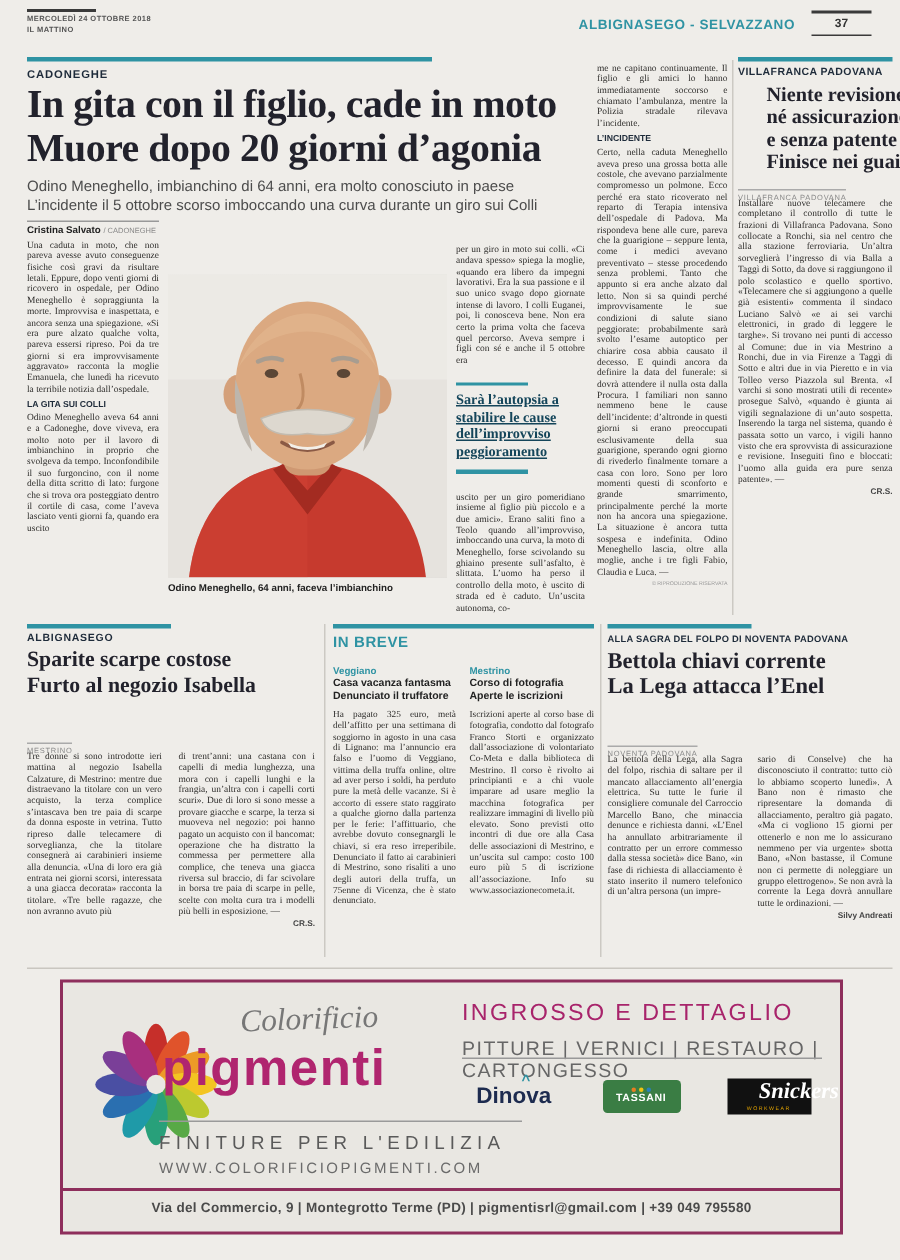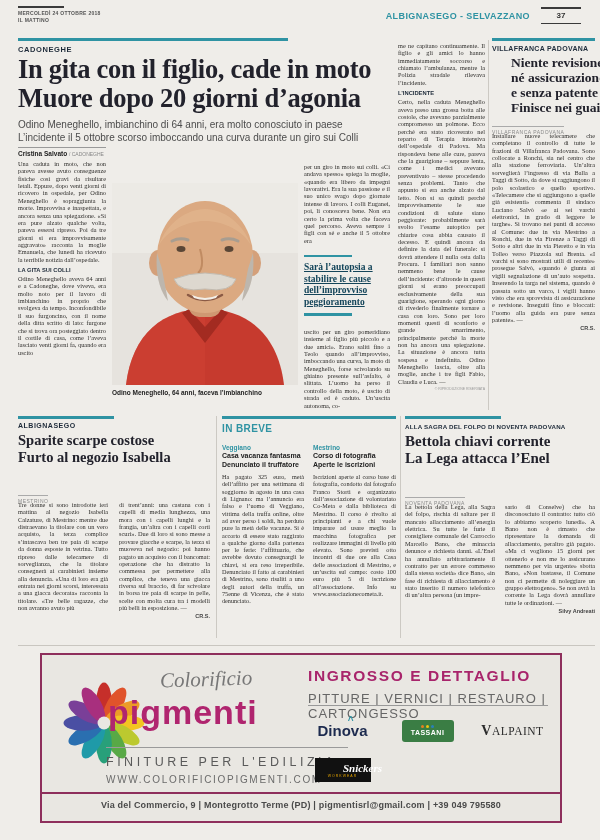--- a/index.html
+++ b/index.html
@@ -83,41 +83,41 @@
   #hr-ad{left:18px;top:645px;width:577px;}
 
   
   #ad{left:40px;top:653px;width:522px;height:170px;border:2.5px solid #8e2f5c;background:#e9e7e2;box-sizing:border-box;}
   #ad-script{position:absolute;left:118px;top:12px;font-family:"Liberation Serif",serif;font-style:italic;
              font-size:21px;color:#777;transform:rotate(-2deg);}
   #ad-name{position:absolute;left:66px;top:38px;font-size:34px;font-weight:bold;color:#b0256f;letter-spacing:1px;}
   #ad-rule1{position:absolute;left:64px;top:92px;width:242px;height:1px;background:#9a9a9a;}
   #ad-tagline{position:absolute;left:64px;top:100px;font-size:12.5px;color:#5a5a5a;letter-spacing:3.5px;}
   #ad-web{position:absolute;left:64px;top:119px;font-size:10px;color:#6b6b6b;letter-spacing:1.7px;}
-  #ad-title{position:absolute;left:266px;top:12px;font-size:15.5px;font-weight:bold;color:#a8246b;letter-spacing:1.6px;}
+  #ad-title{position:absolute;left:266px;top:12px;font-size:15.5px;font-weight:normal;color:#a8246b;letter-spacing:1.6px;}
   #ad-cats{position:absolute;left:266px;top:36px;font-size:13px;color:#666;letter-spacing:1px;}
   #ad-rule2{position:absolute;left:266px;top:50px;width:240px;height:1px;background:#999;}
   #ad-brands{position:absolute;left:258px;top:56px;width:256px;display:flex;flex-wrap:wrap;}
   .brand-cell{width:85px;height:39px;display:flex;flex-direction:column;align-items:center;justify-content:center;}
   .caparol-blob{width:22px;height:14px;border-radius:45% 45% 35% 35%;
       background:linear-gradient(90deg,#c0392b 0 17%,#e67e22 0 34%,#f1c40f 0 50%,#27ae60 0 67%,#2980b9 0 84%,#8e44ad 0);}
   .caparol-txt{font-size:7.5px;font-weight:bold;color:#333;letter-spacing:.4px;margin-top:1px;}
   .dinova{font-size:15px;font-weight:bold;color:#1d2b4f;position:relative;}
   .dinova .roof{position:absolute;right:14px;top:-7px;color:#2f93a3;font-size:10px;font-weight:bold;}
   .storch{font-size:11px;font-weight:bold;color:#5c5c5c;letter-spacing:1px;position:relative;}
   .storch-ball{width:9px;height:9px;border-radius:50%;background:#f5c400;position:relative;margin-bottom:1px;}
   .storch-ball::after{content:"";position:absolute;left:2px;top:3px;width:5px;height:3px;border-radius:50%;background:#fff;}
   .tassani{width:52px;height:22px;background:#3a7d44;border-radius:3px;display:flex;flex-direction:column;align-items:center;justify-content:center;}
   .tassani .dots{display:flex;gap:2px;margin-bottom:1px;}
   .tassani .dots i{width:3px;height:3px;border-radius:50%;display:block;}
   .tassani span{color:#fff;font-size:7px;font-weight:bold;letter-spacing:.5px;}
   .valpaint{font-family:"Liberation Serif",serif;font-size:11.5px;color:#2b2b2b;letter-spacing:.5px;}
   .valpaint b{font-size:14px;}
   .snickers{width:56px;height:24px;background:#111;display:flex;flex-direction:column;align-items:center;justify-content:center;}
-  .snickers .n{color:#fff;font-style:italic;font-weight:bold;font-size:11px;font-family:"Liberation Serif",serif;padding-left:40px;}
+  .snickers .n{color:#fff;font-style:italic;font-weight:bold;font-size:15px;font-family:"Liberation Serif",serif;padding-left:40px;}
   .snickers .w{color:#e3a400;font-size:3.5px;letter-spacing:1px;}
   #ad-sep{position:absolute;left:0;right:0;top:137px;height:2px;background:#8e2f5c;}
   #ad-address{position:absolute;left:0;right:0;top:145px;text-align:center;font-size:9px;font-weight:bold;color:#4a4a4a;letter-spacing:.2px;}
 </style>
 </head>
 <body>
 
 <div id="page">
 
   <div class="abs" id="hdr-rule"></div>
@@ -293,23 +293,20 @@
         <div class="tassani">
           <div class="dots">
               <i style="background:#e67e22"></i>
               <i style="background:#f1c40f"></i>
               <i style="background:#2980b9"></i>
             </div>
           <span>TASSANI</span>
         </div>
       </div>
       <div class="brand-cell">
-        <div class="valpaint"><b>V</b>ALPAINT</div>
-      </div>
-      <div class="brand-cell">
         <div class="snickers">
           <span class="n">Snickers</span>
           <span class="w">WORKWEAR</span>
         </div>
       </div>
     </div>
     <div id="ad-sep"></div>
     <div id="ad-address">Via del Commercio, 9  |  Montegrotto Terme (PD)  |  pigmentisrl@gmail.com  |  +39 049 795580</div>
   </div>
 

